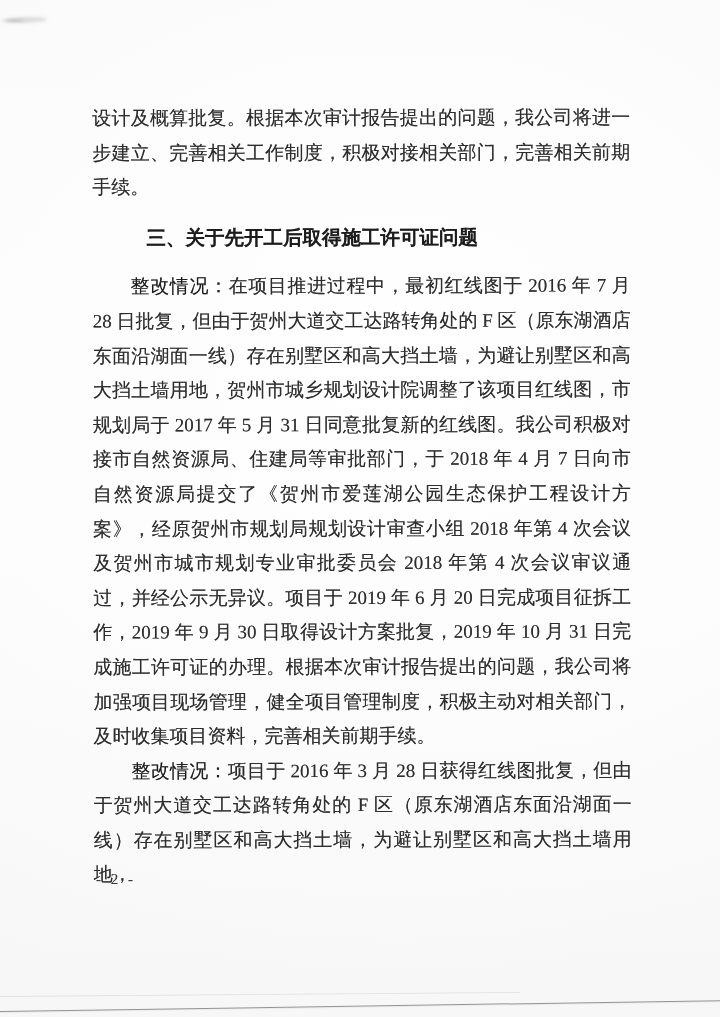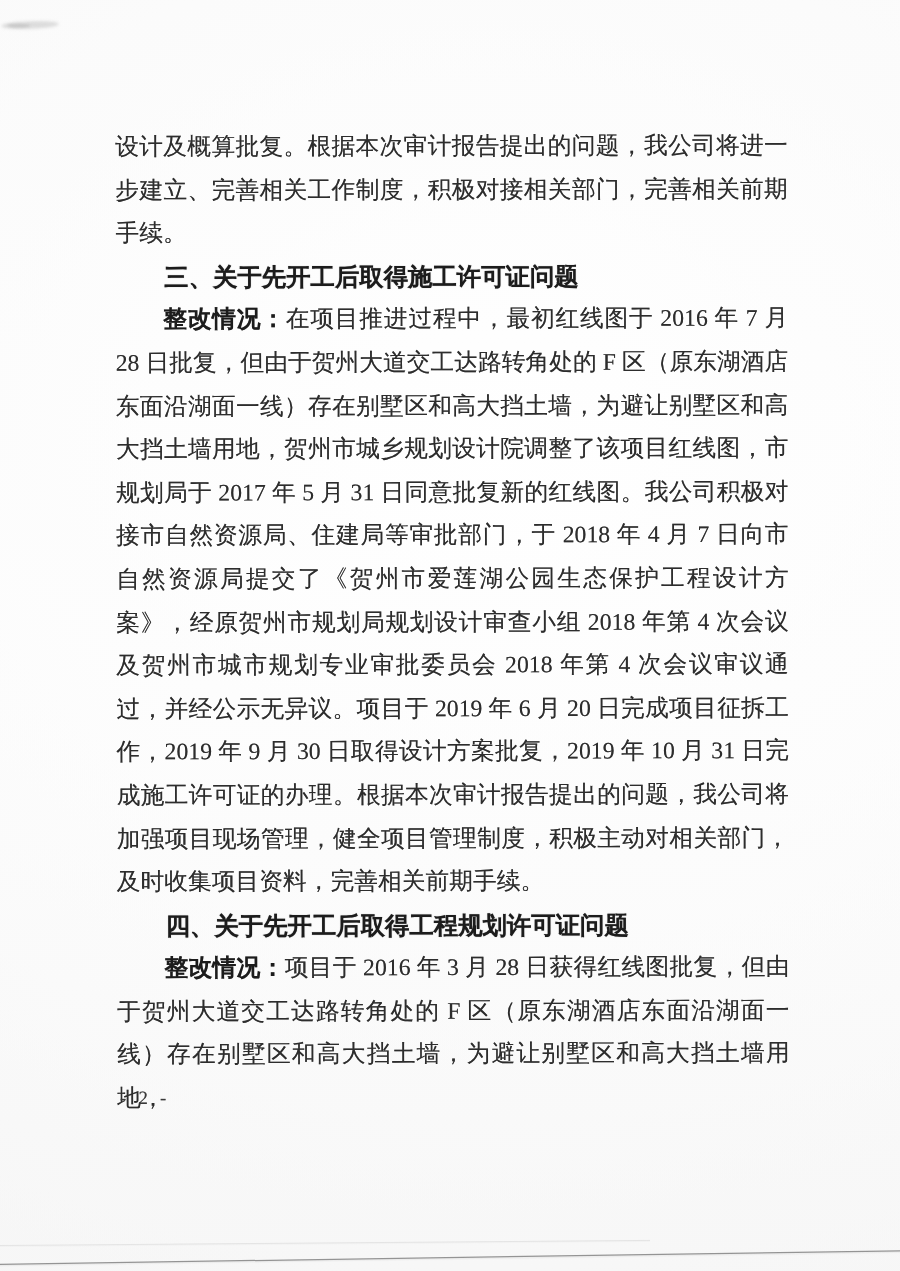--- a/index.html
+++ b/index.html
@@ -32,31 +32,31 @@
     transform: rotate(-0.12deg);
     text-shadow: 0 0 0.5px rgba(45,45,45,0.55);
   }
   .para {
     margin: 0;
   }
   .para.indent {
     text-indent: 2em;
   }
   .heading {
-    margin: 0;
+    margin: 15px;
     text-indent: 2em;
     font-family: "Liberation Sans", "DejaVu Sans", sans-serif;
     font-weight: 700;
     font-size: 19.5px;
     color: #1c1c1c;
     text-shadow: 0 0 0.6px rgba(20,20,20,0.6);
   }
   .rectify-label {
     font-family: "Liberation Sans", "DejaVu Sans", sans-serif;
-    font-weight: 700;
+    font-weight: 400;
     color: #1c1c1c;
     margin-top: 31px;
   }
 
   
   .page-number {
     position: absolute;
     left: 96px;
     top: 871px;
     font-size: 15px;
@@ -120,21 +120,20 @@
   <div class="smudge-topleft-core"></div>
 
   <div class="content">
 
     <p class="para">设计及概算批复。根据本次审计报告提出的问题，我公司将进一步建立、完善相关工作制度，积极对接相关部门，完善相关前期手续。</p>
 
     <p class="heading">三、关于先开工后取得施工许可证问题</p>
 
     <p class="para indent"><span class="rectify-label">整改情况：</span><span>在项目推进过程中，最初红线图于 2016 年 7 月 28 日批复，但由于贺州大道交工达路转角处的 F 区（原东湖酒店东面沿湖面一线）存在别墅区和高大挡土墙，为避让别墅区和高大挡土墙用地，贺州市城乡规划设计院调整了该项目红线图，市规划局于 2017 年 5 月 31 日同意批复新的红线图。我公司积极对接市自然资源局、住建局等审批部门，于 2018 年 4 月 7 日向市自然资源局提交了《贺州市爱莲湖公园生态保护工程设计方案》，经原贺州市规划局规划设计审查小组 2018 年第 4 次会议及贺州市城市规划专业审批委员会 2018 年第 4 次会议审议通过，并经公示无异议。项目于 2019 年 6 月 20 日完成项目征拆工作，2019 年 9 月 30 日取得设计方案批复，2019 年 10 月 31 日完成施工许可证的办理。根据本次审计报告提出的问题，我公司将加强项目现场管理，健全项目管理制度，积极主动对相关部门，及时收集项目资料，完善相关前期手续。</span></p>
 
-    <p class="heading">四、关于先开工后取得工程规划许可证问题</p>
 
     <p class="para indent"><span class="rectify-label">整改情况：</span><span>项目于 2016 年 3 月 28 日获得红线图批复，但由于贺州大道交工达路转角处的 F 区（原东湖酒店东面沿湖面一线）存在别墅区和高大挡土墙，为避让别墅区和高大挡土墙用地，</span></p>
 
   </div>
 
   <div class="page-number">- 2 -</div>
 
   <div class="scan-edge-faint"></div>
   <div class="scan-edge-line"></div>
 

